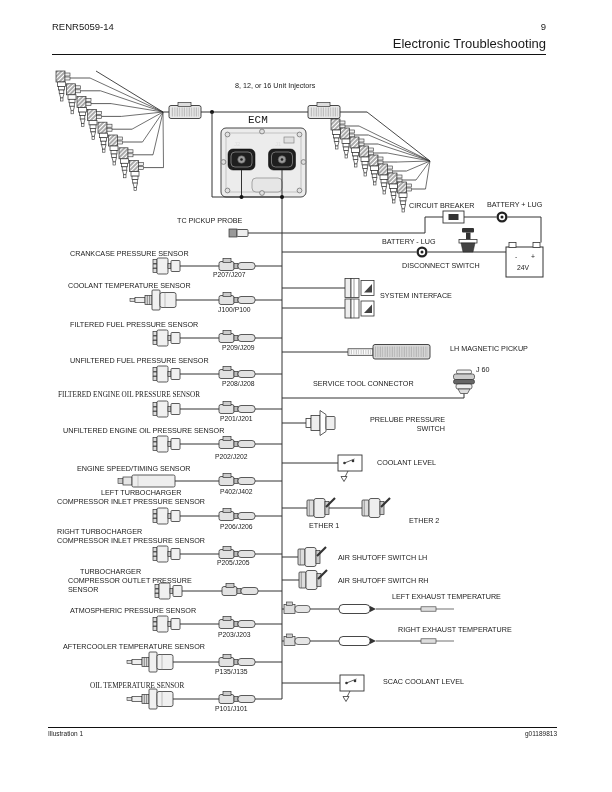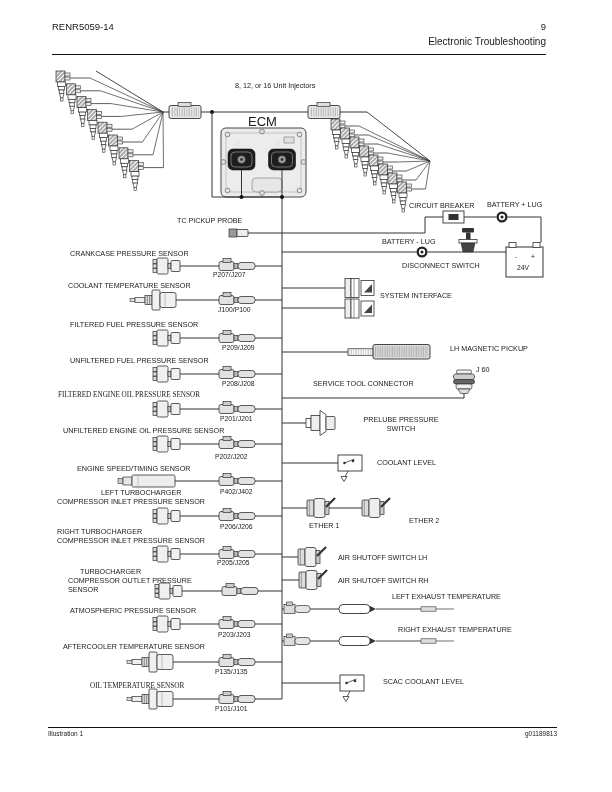--- a/index.html
+++ b/index.html
@@ -1,24 +1,24 @@
 <!DOCTYPE html>
 <html><head>
 <meta charset="utf-8">
 <style>
   html,body{margin:0;padding:0;background:#fff;}
   .page{position:relative;width:612px;height:792px;background:#ffffff;overflow:hidden;
         font-family:"Liberation Sans","DejaVu Sans",sans-serif;color:#1a1a1a;}
   .abs{position:absolute;white-space:nowrap;}
   .hdr1{font-size:9.5px;}
-  .hdr2{font-size:10px;}
+  .hdr2{font-size:13px;}
   .lbl{position:absolute;white-space:nowrap;font-size:7.2px;letter-spacing:0;color:#1a1a1a;}
   .plbl{position:absolute;white-space:nowrap;font-size:6.8px;color:#1a1a1a;}
   .ftr{font-size:6.5px;}
-  .ctr{text-align:center;}
+  .ctr{text-align:right;}
   .rule{position:absolute;background:#111;}
   svg{position:absolute;left:0;top:0;}
 </style>
 </head>
 <body>
 
 <div class="page">
 
   <div class="abs hdr1" style="left:52px;top:21px;">RENR5059-14</div>
   <div class="abs hdr1" style="right:66px;top:21px;">9</div>
@@ -355,21 +355,21 @@
     <use href="#toggle" x="319" y="508"></use>
     <use href="#toggle" x="374" y="508"></use>
     <use href="#toggle" x="310" y="557"></use>
     <use href="#toggle" x="311" y="580"></use>
     <use href="#exhchain" x="284" y="609"></use>
     <use href="#exhchain" x="284" y="641"></use>
     <use href="#clevel" x="340" y="675"></use>
   </svg>
 
   <div class="lbl" style="left:235px;top:81px;">8, 12, or 16 Unit Injectors</div>
-  <div class="lbl" style="left:248px;top:114px;font-size:13px;">ECM</div>
+  <div class="lbl" style="left:248px;top:114px;font-size:11px;font-family:Liberation Mono, monospace;">ECM</div>
   <div class="lbl" style="left:234px;top:141px;font-size:6px;color:#ddd;">J2</div>
   <div class="lbl" style="left:275px;top:141px;font-size:6px;color:#ddd;">J1</div>
 
   <div class="lbl" style="left:177px;top:216px;">TC PICKUP PROBE</div>
   <div class="lbl" style="left:70px;top:249px;">CRANKCASE PRESSURE SENSOR</div>
   <div class="plbl" style="left:213px;top:271px;">P207/J207</div>
   <div class="lbl" style="left:68px;top:281px;">COOLANT TEMPERATURE SENSOR</div>
   <div class="plbl" style="left:218px;top:306px;">J100/P100</div>
   <div class="lbl" style="left:70px;top:320px;">FILTERED FUEL PRESSURE SENSOR</div>
   <div class="plbl" style="left:222px;top:344px;">P209/J209</div>

